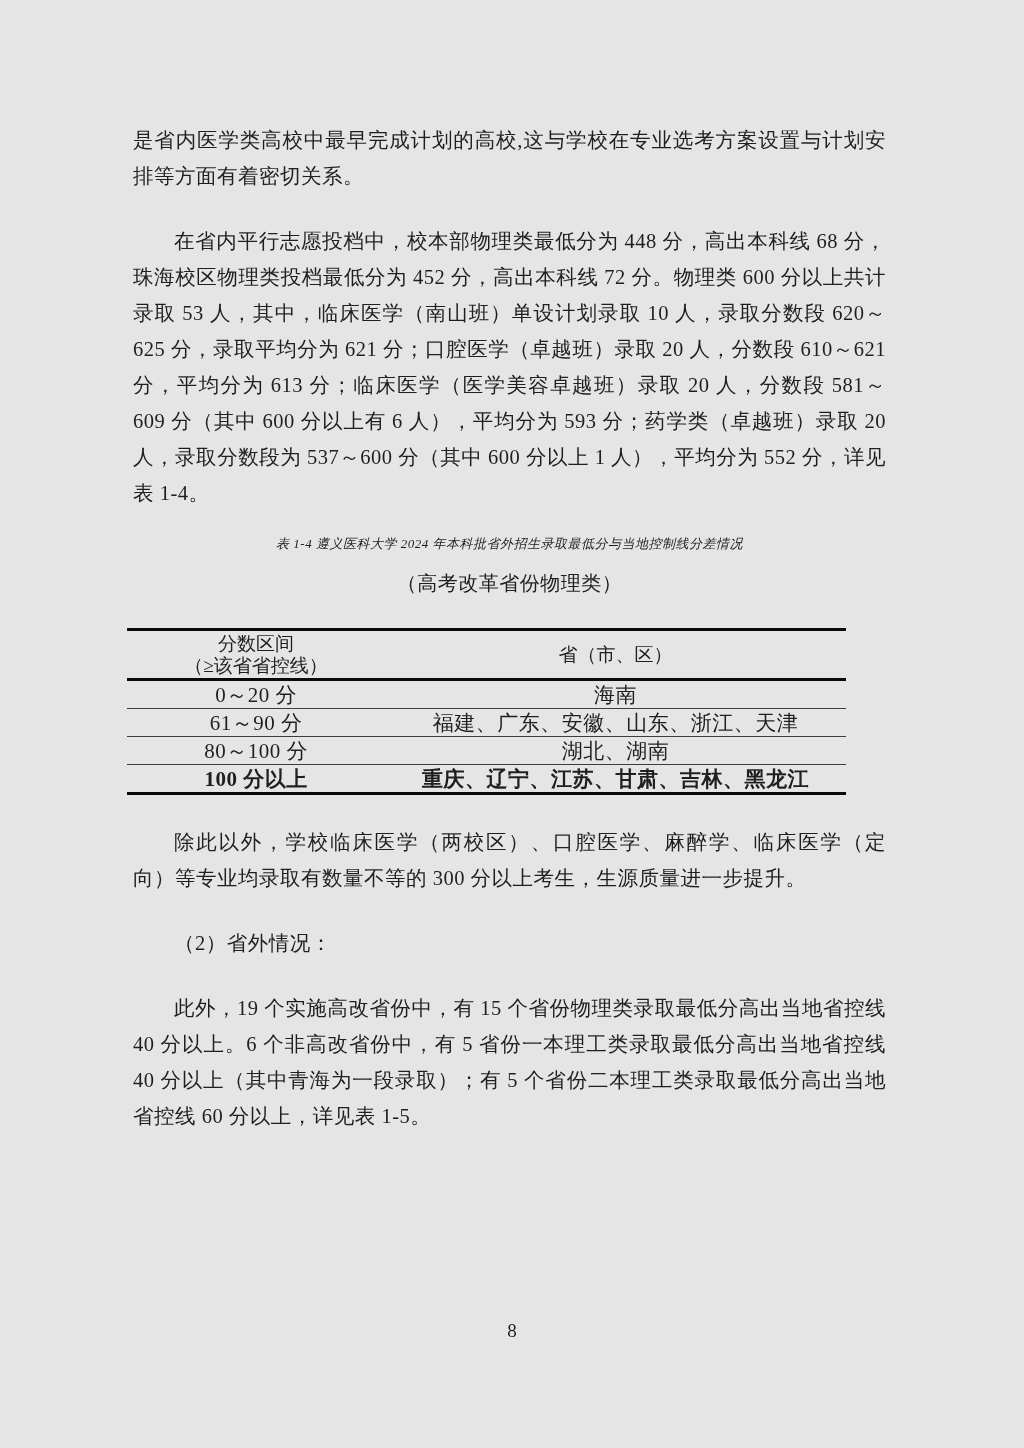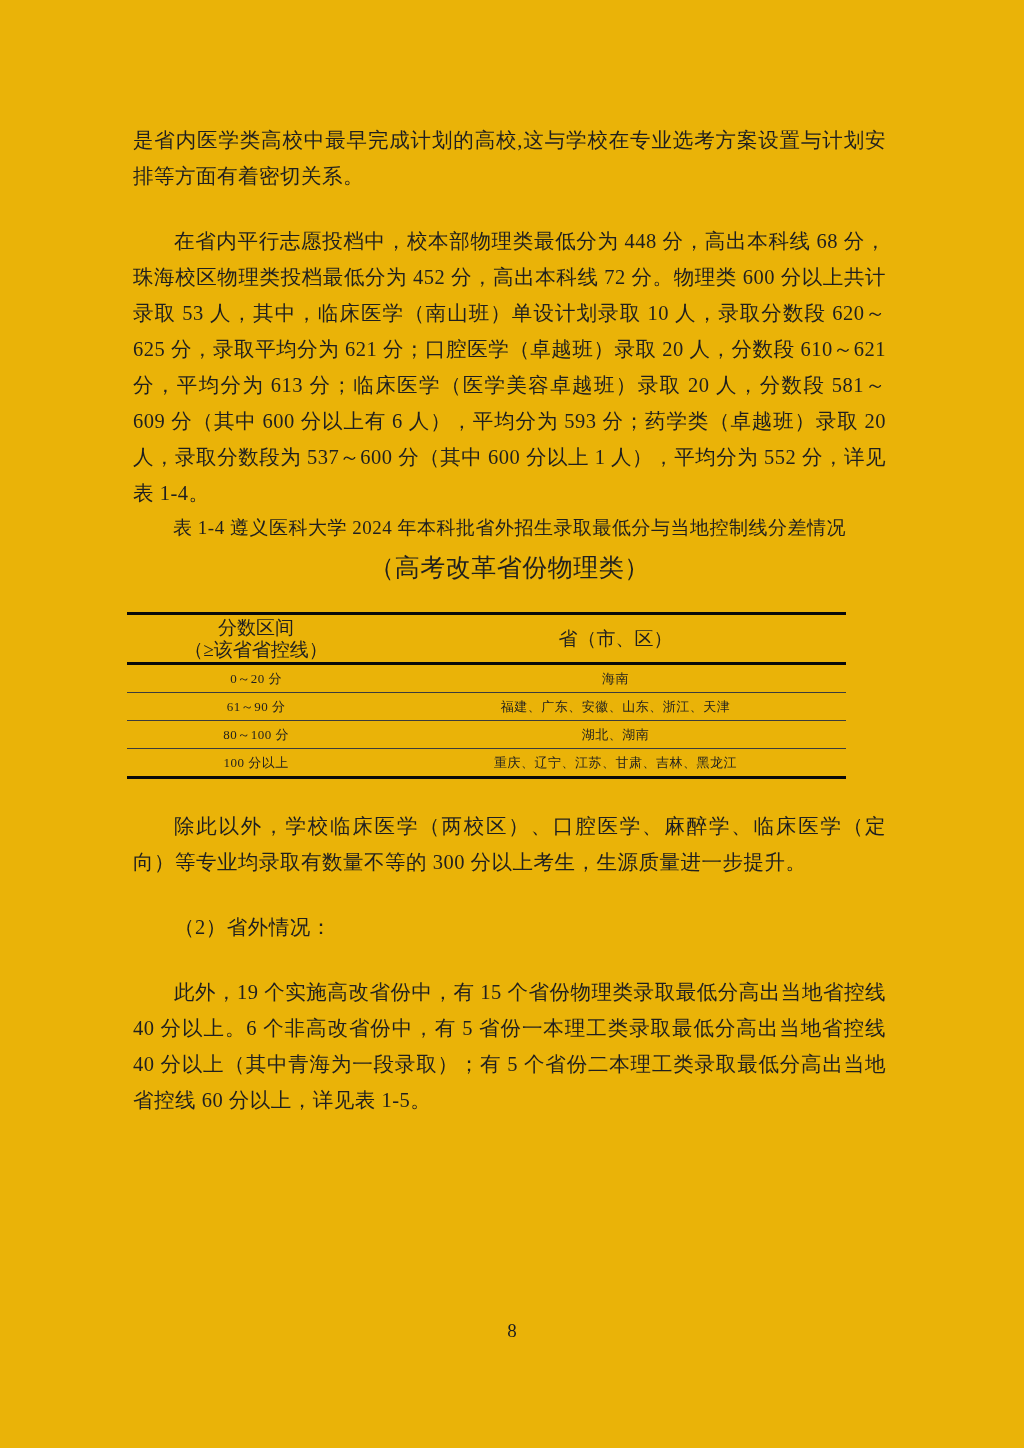--- a/index.html
+++ b/index.html
@@ -8,46 +8,47 @@
     background: #ffffff;
     font-family: "Liberation Serif", "DejaVu Serif", serif;
     color: #1f1f1f;
     position: relative;
     overflow: hidden;
   }
   .page {
     position: absolute;
     left: 0; top: 0;
     width: 1024px; height: 1448px;
-    background: #eab308;
+    background: #e5e5e5;
   }
   .content {
     position: absolute;
     left: 133px; top: 122px;
     width: 753px;
   }
   .para {
     margin: 0;
     font-size: 20.5px;
     line-height: 36px;
     text-align: justify;
     letter-spacing: 0.5px;
   }
   .para.indent { text-indent: 2em; margin-top: 29px; }
   .table-caption {
-    margin-top: 5px;
+    margin-top: 21px;
     text-align: center;
-    font-size: 19px;
+    font-size: 13px;
     line-height: 23px;
     letter-spacing: 0.5px;
+    font-style: italic;
   }
   .table-subtitle {
     margin-top: 17px;
     text-align: center;
-    font-size: 25px;
+    font-size: 20px;
     line-height: 23px;
     letter-spacing: 0.5px;
   }
   table.score-table {
     margin-top: 33px;
     margin-left: -6px;
     width: 719px;
     border-collapse: collapse;
     table-layout: fixed;
     border-top: 3px solid #0a0a0a;
@@ -65,23 +66,24 @@
     padding: 0;
     line-height: 22px;
   }
   table.score-table col.c1 { width: 258px; }
   table.score-table col.c2 { width: 461px; }
   table.score-table tbody tr {
     border-bottom: 1px solid #3c3c3c;
   }
   table.score-table tbody tr:last-child {
     border-bottom: none;
+    font-weight: bold;
   }
   table.score-table td {
-    font-size: 13px;
+    font-size: 21px;
     text-align: center;
     vertical-align: middle;
     height: 27px;
     padding: 0;
     line-height: 26px;
     letter-spacing: 0.5px;
   }
   .after-table { margin-top: 11px; }
   .page-number {
     position: absolute;

